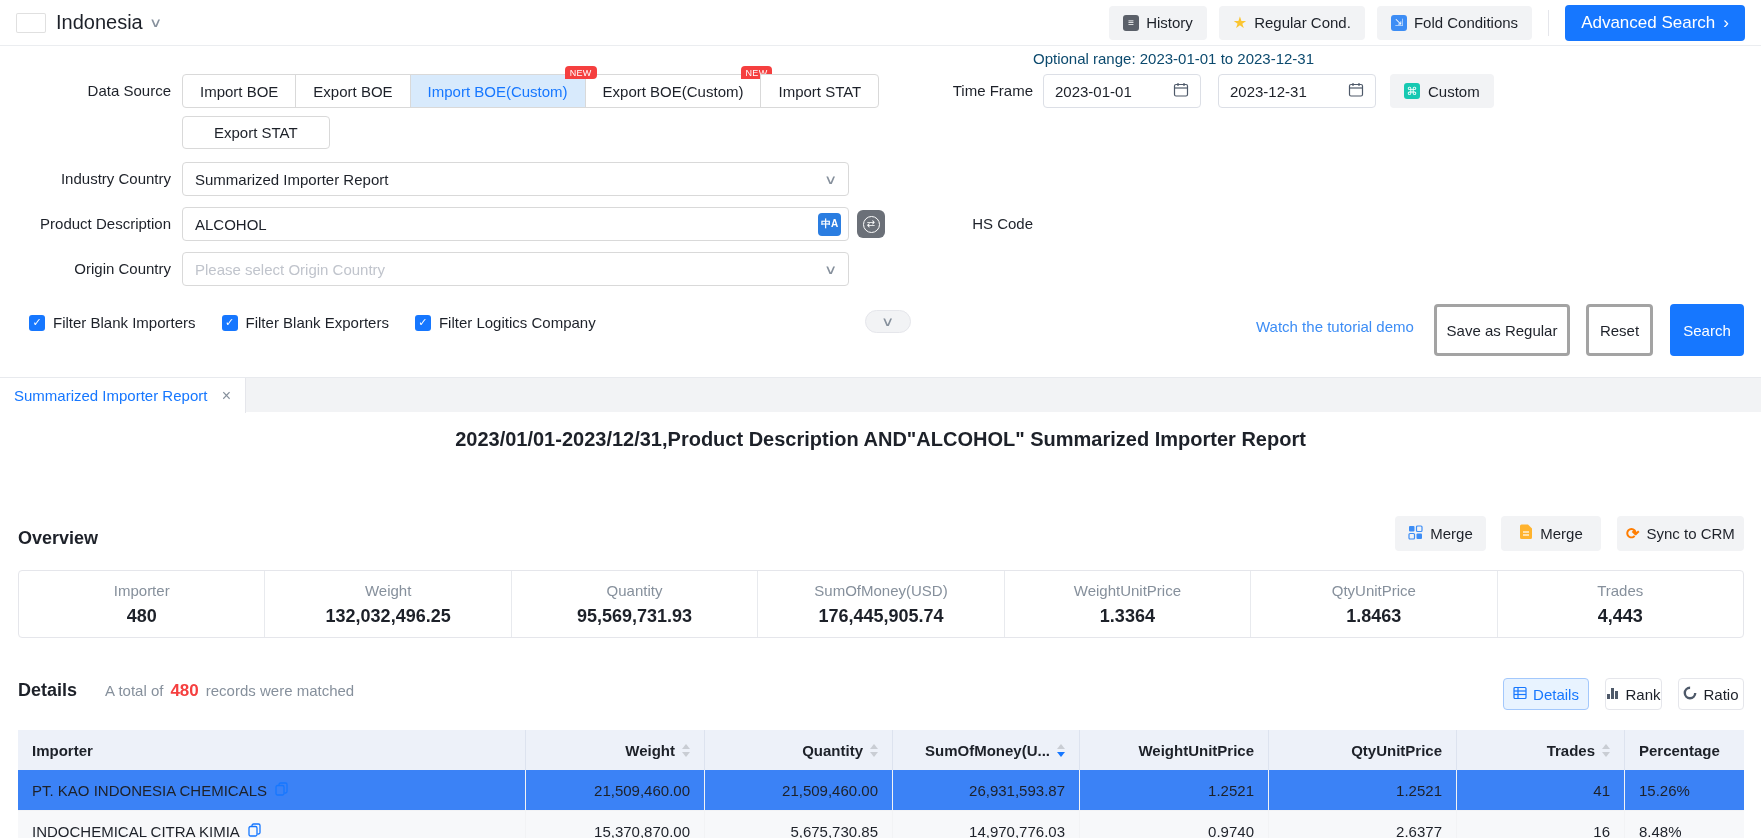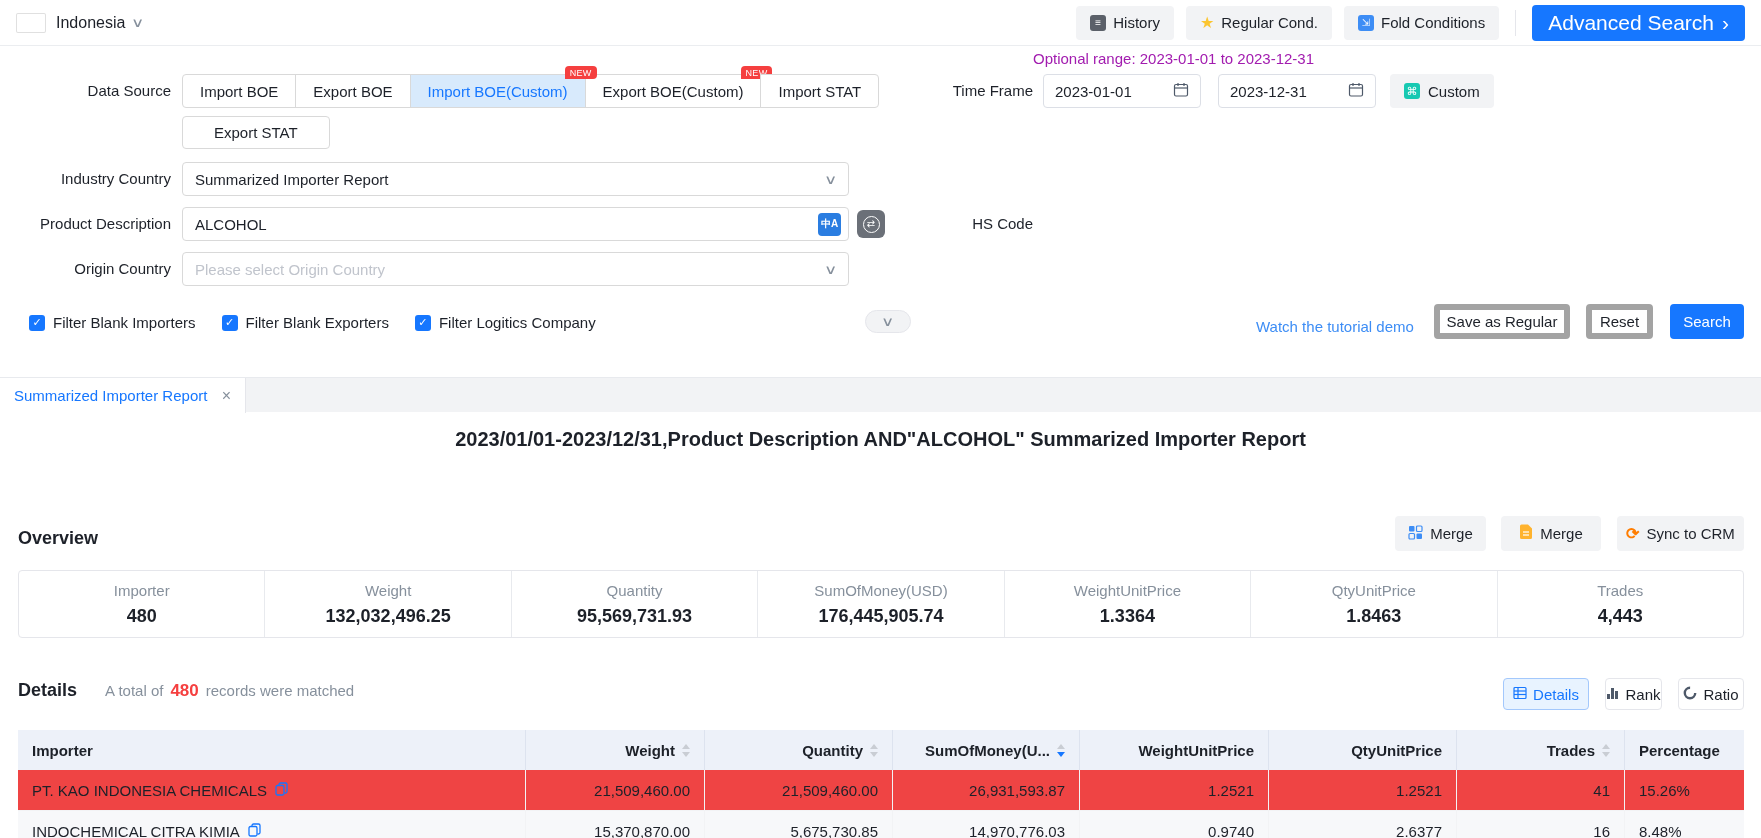--- a/index.html
+++ b/index.html
@@ -6,40 +6,40 @@
   html,body { width:1761px; height:838px; }
   body { font-family:"Liberation Sans", sans-serif; color:#1d2129; background:#fff; }
   .page { position:relative; width:1761px; height:838px; overflow:hidden; background:#fff; }
 
   
   .topbar { position:absolute; top:0; left:0; right:0; height:46px; border-bottom:1px solid #ebedf0;
             display:flex; align-items:center; padding:0 16px; }
   .flag { width:30px; height:20px; border-radius:2px; overflow:hidden; box-shadow:0 0 0 1px #e0e0e0 inset; margin-right:10px; }
   .flag .t { height:10px; background:#e70011; }
   .flag .b { height:10px; background:#ffffff; }
-  .country { font-size:16px; color:#1d2129; margin-right:8px; }
+  .country { font-size:20px; color:#1d2129; margin-right:8px; }
   .chev { color:#86909c; font-size:13px; transform:scaleX(1.4); display:inline-block; }
   .topbar-right { margin-left:auto; display:flex; align-items:center; gap:12px; }
   .gbtn { height:34px; padding:0 14px; background:#f2f3f5; border-radius:4px; display:flex; align-items:center; gap:7px;
           font-size:15px; color:#1d2129; cursor:pointer; }
   .vdiv { width:1px; height:26px; background:#e5e6eb; margin:0 4px; }
   .adv-btn { height:36px; padding:0 16px; background:#1677ff; color:#fff; border:none; border-radius:4px;
-             font-size:21px; display:flex; align-items:center; gap:8px; cursor:pointer; }
+             font-size:17px; display:flex; align-items:center; gap:8px; cursor:pointer; }
   .star { color:#fbc531; font-size:16px; }
   .icon-sq { width:16px; height:16px; border-radius:3px; display:grid; place-items:center; font-size:10px; color:#fff; }
   .icon-hist { background:#5b6069; }
   .icon-fold { background:#3d8df5; }
   .icon-custom { background:#17c9b2; font-size:11px; }
 
   
   .form { position:absolute; top:46px; left:0; width:1761px; height:331px; background:#fff; }
   .flabel { position:absolute; left:0; width:171px; text-align:right; font-size:15px; line-height:34px; color:#1d2129; }
   .rlabel { position:absolute; width:140px; text-align:right; font-size:15px; line-height:34px; color:#1d2129; }
 
-  .opt-range { position:absolute; left:1033px; top:4px; font-size:15px; color:#a21caf; }
+  .opt-range { position:absolute; left:1033px; top:4px; font-size:15px; color:#0c4a6e; }
 
   .ds-group { position:absolute; left:182px; top:28px; display:flex; }
   .ds-btn { height:34px; padding:0 17px; border:1px solid #d9d9d9; background:#fff; font-size:15px;
             display:flex; align-items:center; position:relative; margin-left:-1px; cursor:pointer; white-space:nowrap; }
   .ds-btn:first-child { margin-left:0; border-radius:4px 0 0 4px; }
   .ds-btn:last-child { border-radius:0 4px 4px 0; }
   .ds-btn.active { background:#d8eafc; color:#1677ff; z-index:1; }
   .new-badge { position:absolute; top:-9px; right:-12px; background:#f53f3f; color:#fff; font-size:9px;
                padding:2px 5px 1px; border-radius:4px 4px 4px 0; letter-spacing:.3px; }
   .ds-single { position:absolute; left:182px; top:70px; height:33px; padding:0 31px; border:1px solid #d9d9d9;
@@ -70,21 +70,21 @@
   .hswrap input { flex:1; border:none; outline:none; font-size:15px; font-family:inherit; background:transparent; }
   .hswrap input::placeholder { color:#c0c4cc; }
 
   .cbrow { position:absolute; left:29px; top:268px; display:flex; gap:26px; align-items:center; }
   .cbitem { display:flex; align-items:center; gap:8px; font-size:15px; cursor:pointer; }
   .cbox { width:16px; height:16px; background:#1677ff; border-radius:3px; color:#fff; font-size:11px;
           display:grid; place-items:center; }
   .fold-pill { position:absolute; left:865px; top:264px; width:46px; height:23px; background:#f2f3f5;
                border:1px solid #e5e6eb; border-radius:12px; display:grid; place-items:center; cursor:pointer; }
   .tut-link { position:absolute; left:1256px; top:266px; font-size:15px; color:#3d8df5; cursor:pointer; line-height:30px; }
-  .form-btn { position:absolute; top:258px; height:35px; border:6px solid #a3a3a3; border-radius:4px; background:#fff;
+  .form-btn { position:absolute; top:258px; height:52px; border:3px solid #a3a3a3; border-radius:4px; background:#fff;
               font-size:15px; display:flex; align-items:center; justify-content:center; cursor:pointer; color:#1d2129; }
   .search-btn { background:#1677ff; border-color:#1677ff; color:#fff; }
 
   
   .tabstrip { position:absolute; top:377px; left:0; right:0; height:35px; background:#f2f3f5; border-top:1px solid #e8eaee; }
   .tab { width:246px; height:35px; background:#fff; display:flex; align-items:center; padding:0 14px; gap:10px;
          font-size:15px; color:#1677ff; border-right:1px solid #e5e6eb; cursor:pointer; }
   .tab .x { margin-left:auto; color:#86909c; font-size:16px; cursor:pointer; }
 
   
@@ -109,21 +109,21 @@
               justify-content:center; gap:6px; font-size:15px; cursor:pointer; background:#fff; border:1px solid #e5e6eb; color:#1d2129; }
   .view-btn.active { background:#e8f3ff; border-color:#a3c8fc; color:#1677ff; }
 
   
   .tbl { position:absolute; top:730px; left:18px; width:1726px; }
   .thead { display:flex; background:#edf1f9; height:40px; align-items:center; }
   .th { font-size:15px; font-weight:bold; color:#1d2129; display:flex; align-items:center; height:100%;
         border-right:1px solid #dde3ef; padding:0 14px; }
   .th:last-child { border-right:none; }
   .th.num { justify-content:flex-end; }
-  .trow { display:flex; height:41px; align-items:center; border-bottom:1px solid #f2f3f5; background:#ef4444; }
+  .trow { display:flex; height:41px; align-items:center; border-bottom:1px solid #f2f3f5; background:#3b82f6; }
   .trow.alt { background:#f7f8fa; }
   .td { font-size:15px; color:#1d2129; padding:0 14px; display:flex; align-items:center; height:100%;
         border-right:1px solid #f2f3f5; }
   .td:last-child { border-right:none; }
   .td.num { justify-content:flex-end; }
   .c0 { width:508px; } .c1 { width:179px; } .c2 { width:188px; } .c3 { width:187px; }
   .c4 { width:189px; } .c5 { width:188px; } .c6 { width:168px; } .c7 { width:119px; }
   .sorter { display:inline-flex; flex-direction:column; gap:3px; margin-left:7px; }
   .car-up { width:0; height:0; border-left:4.5px solid transparent; border-right:4.5px solid transparent;
             border-bottom:5.5px solid #c9cdd4; }

